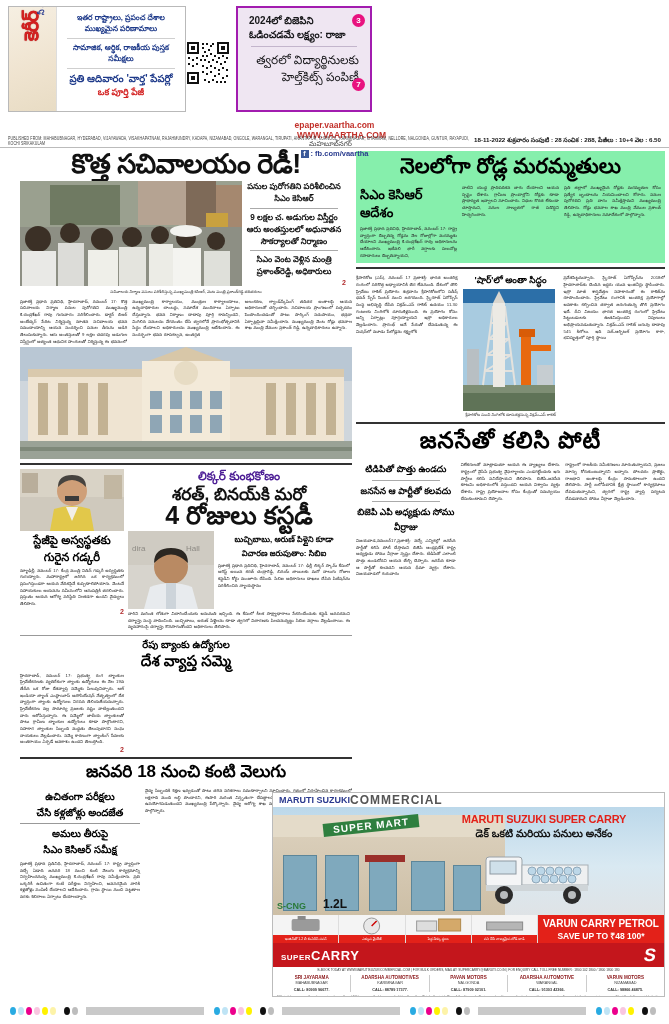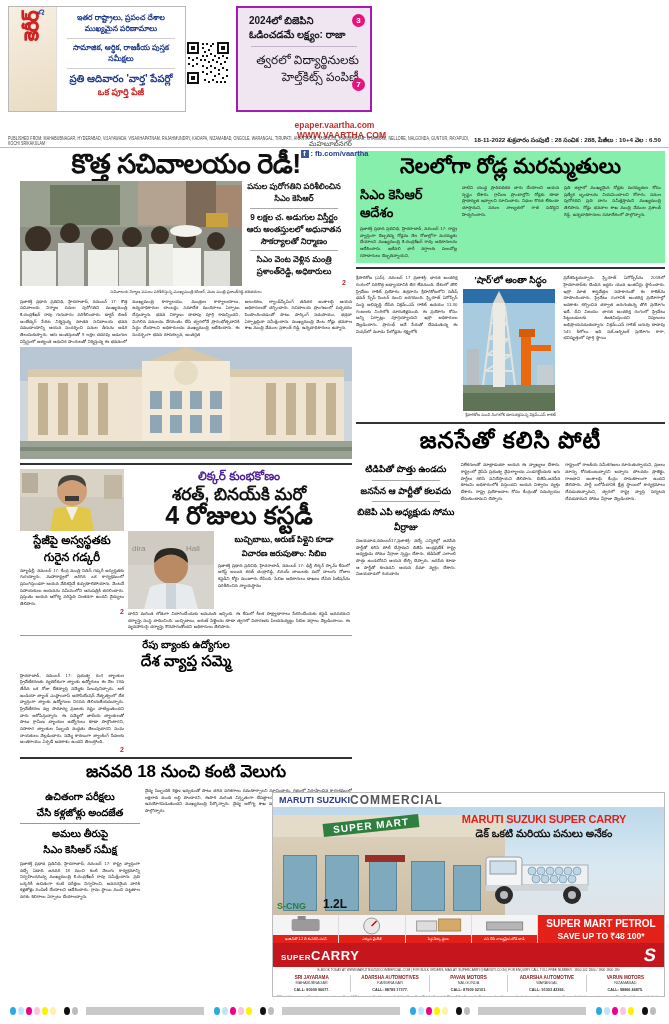--- a/index.html
+++ b/index.html
@@ -610,21 +610,21 @@
         </svg>
         <div class="cappill">పెద్ద డెక్కు స్థలం</div>
       </div>
       <div class="feat">
         <svg viewBox="0 0 60 20" width="100%" height="20">
           <rect x="12" y="7" width="36" height="8" fill="#b5b5b5" stroke="#8a8a8a"></rect>
         </svg>
         <div class="cappill">పని చేసే నాణ్యమైన లోడ్ బాడీ</div>
       </div>
       <div class="offer">
-        <div class="o1">SUPER MART PETROL</div>
+        <div class="o1">VARUN CARRY PETROL</div>
         <div class="o2">SAVE UP TO ₹48 100*</div>
       </div>
     </div>
 
     <div class="ad-band">
       <div class="bw">
         <span class="small">SUPER</span>CARRY
       </div>
       <div class="suzlogo">S</div>
     </div>

